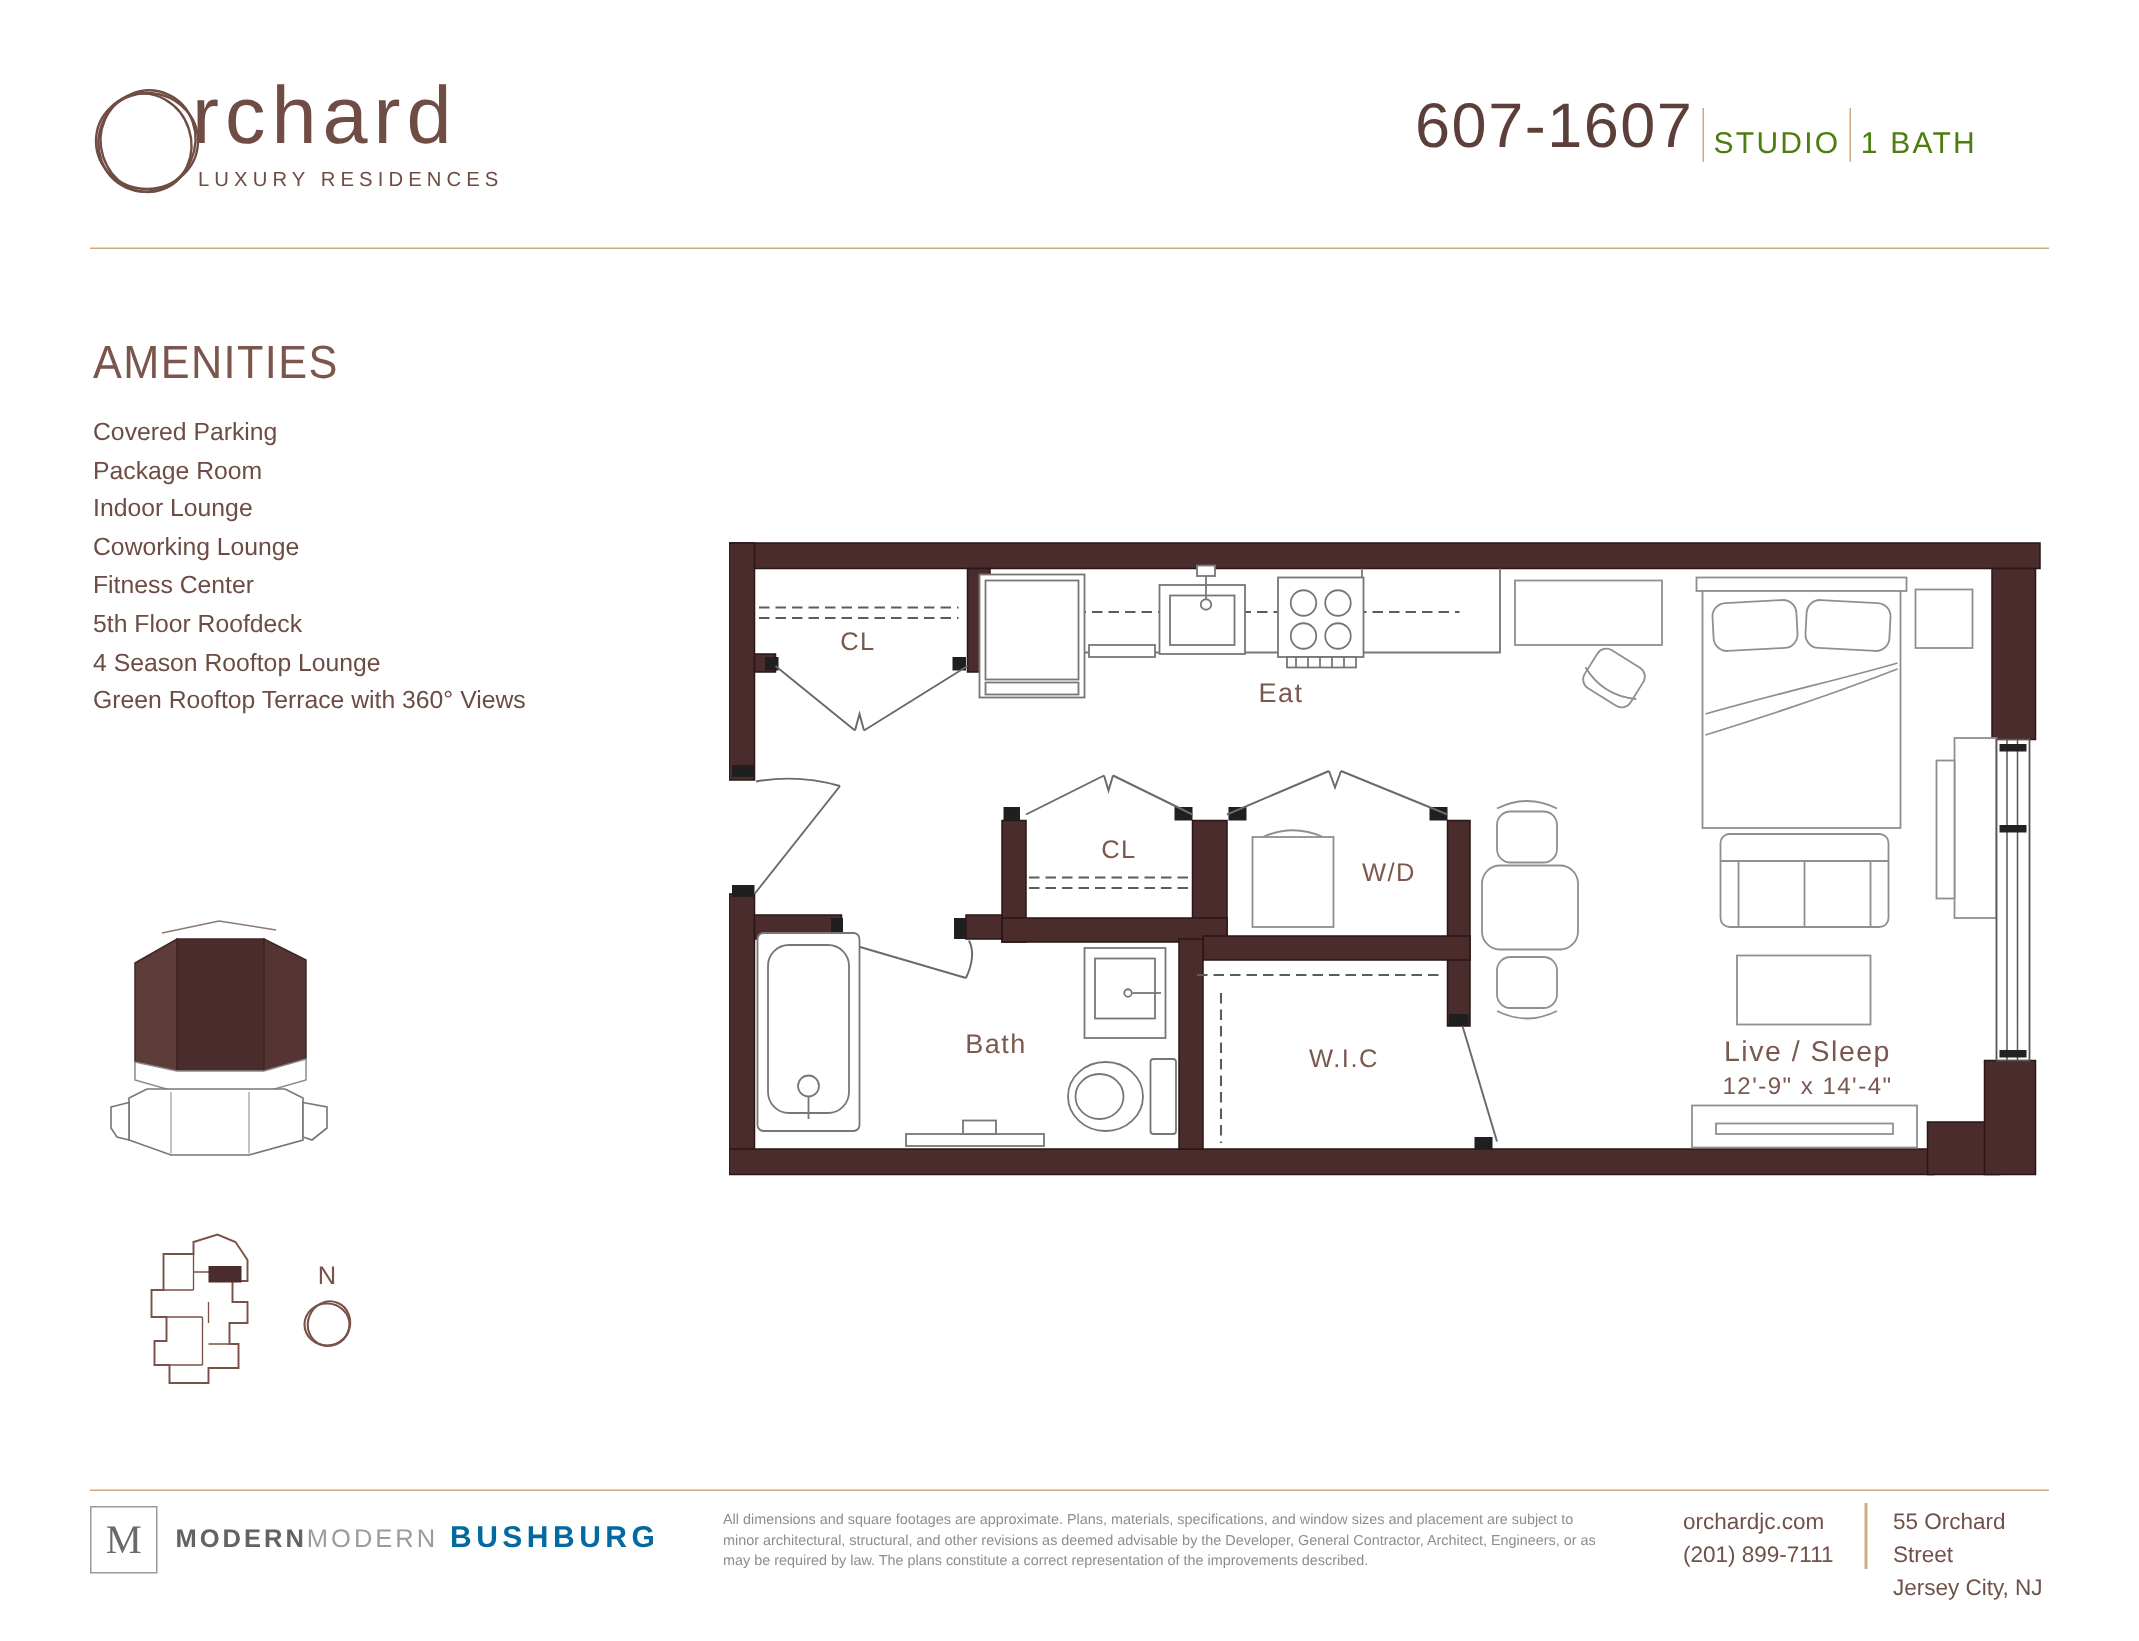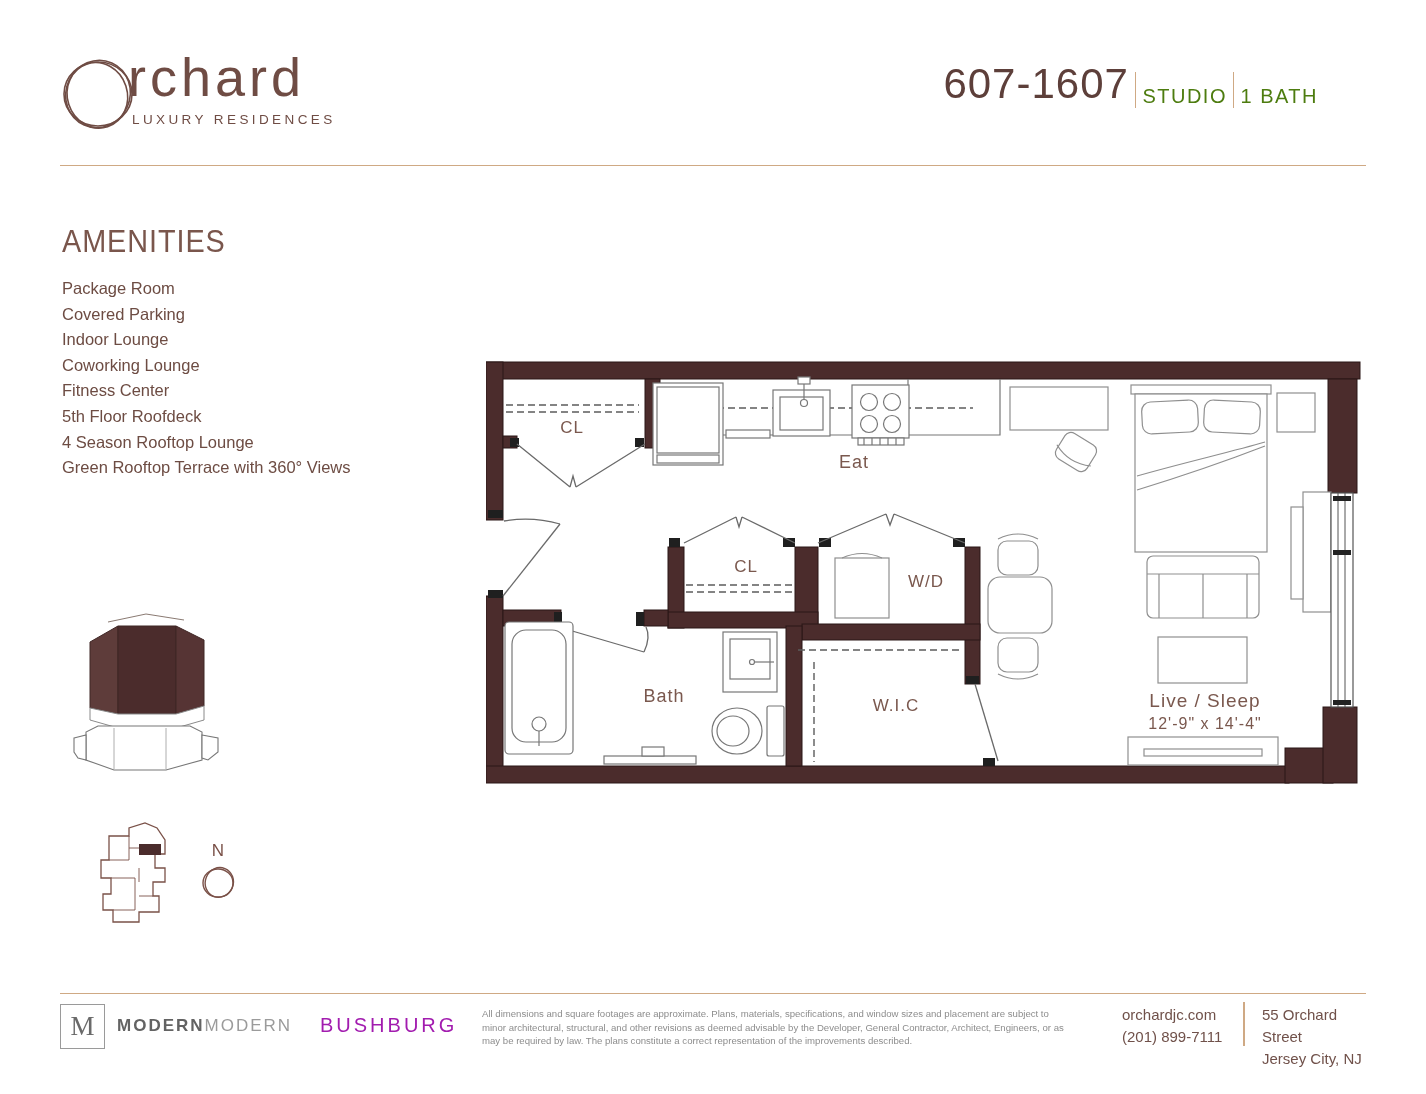--- a/index.html
+++ b/index.html
@@ -24,21 +24,21 @@
   #amen-head{left:62px;top:224px;font-size:31px;font-weight:300;color:#7a564c;
              letter-spacing:1px;transform:scaleX(.93);transform-origin:left;}
   #amen-list{left:62px;top:276px;font-size:16.5px;color:#6d4c43;line-height:25.6px;}
 
   
   #ms-logo{left:60px;top:1004px;width:43px;height:43px;border:1.5px solid #9a9a9a;
            display:flex;align-items:center;justify-content:center;
            font-family:"Liberation Serif",serif;font-size:27px;color:#6a6a6a;}
   #ms-name{left:117px;top:1016px;font-size:17px;letter-spacing:2px;color:#9b9b9b;}
   #ms-name b{color:#636363;}
-  #bushburg{left:300px;top:1014px;font-size:20px;letter-spacing:3px;color:#a21caf;font-weight:400;margin-left:20px;}
+  #bushburg{left:300px;top:1014px;font-size:20px;letter-spacing:3px;color:#0369a1;font-weight:700;}
   #disclaimer{left:482px;top:1007px;width:584px;font-size:9.6px;line-height:1.42;color:#8d8d8d;}
   #contact1{left:1122px;top:1004px;font-size:15px;color:#70514a;line-height:22px;}
   #contact-div{left:1243px;top:1002px;width:1.5px;height:44px;background:#cfa984;}
   #contact2{left:1262px;top:1004px;font-size:15px;color:#70514a;line-height:22px;}
 
   svg text{font-family:"Liberation Sans",sans-serif;}
 </style>
 </head>
 <body>
 
@@ -61,22 +61,22 @@
     <span class="vdiv"></span>
     <span class="unit-sub">STUDIO</span>
     <span class="vdiv"></span>
     <span class="unit-sub">1 BATH</span>
   </div>
 
   <div class="abs hline" style="top:165px;"></div>
 
   <div class="abs" id="amen-head">AMENITIES</div>
   <div class="abs" id="amen-list">
+    <div>Covered Parking</div>
     <div>Package Room</div>
-    <div>Covered Parking</div>
     <div>Indoor Lounge</div>
     <div>Coworking Lounge</div>
     <div>Fitness Center</div>
     <div>5th Floor Roofdeck</div>
     <div>4 Season Rooftop Lounge</div>
     <div>Green Rooftop Terrace with 360° Views</div>
   </div>
 
   <svg class="abs" style="left:486px;top:360px;" width="880" height="425" viewBox="0 0 880 425">
 

